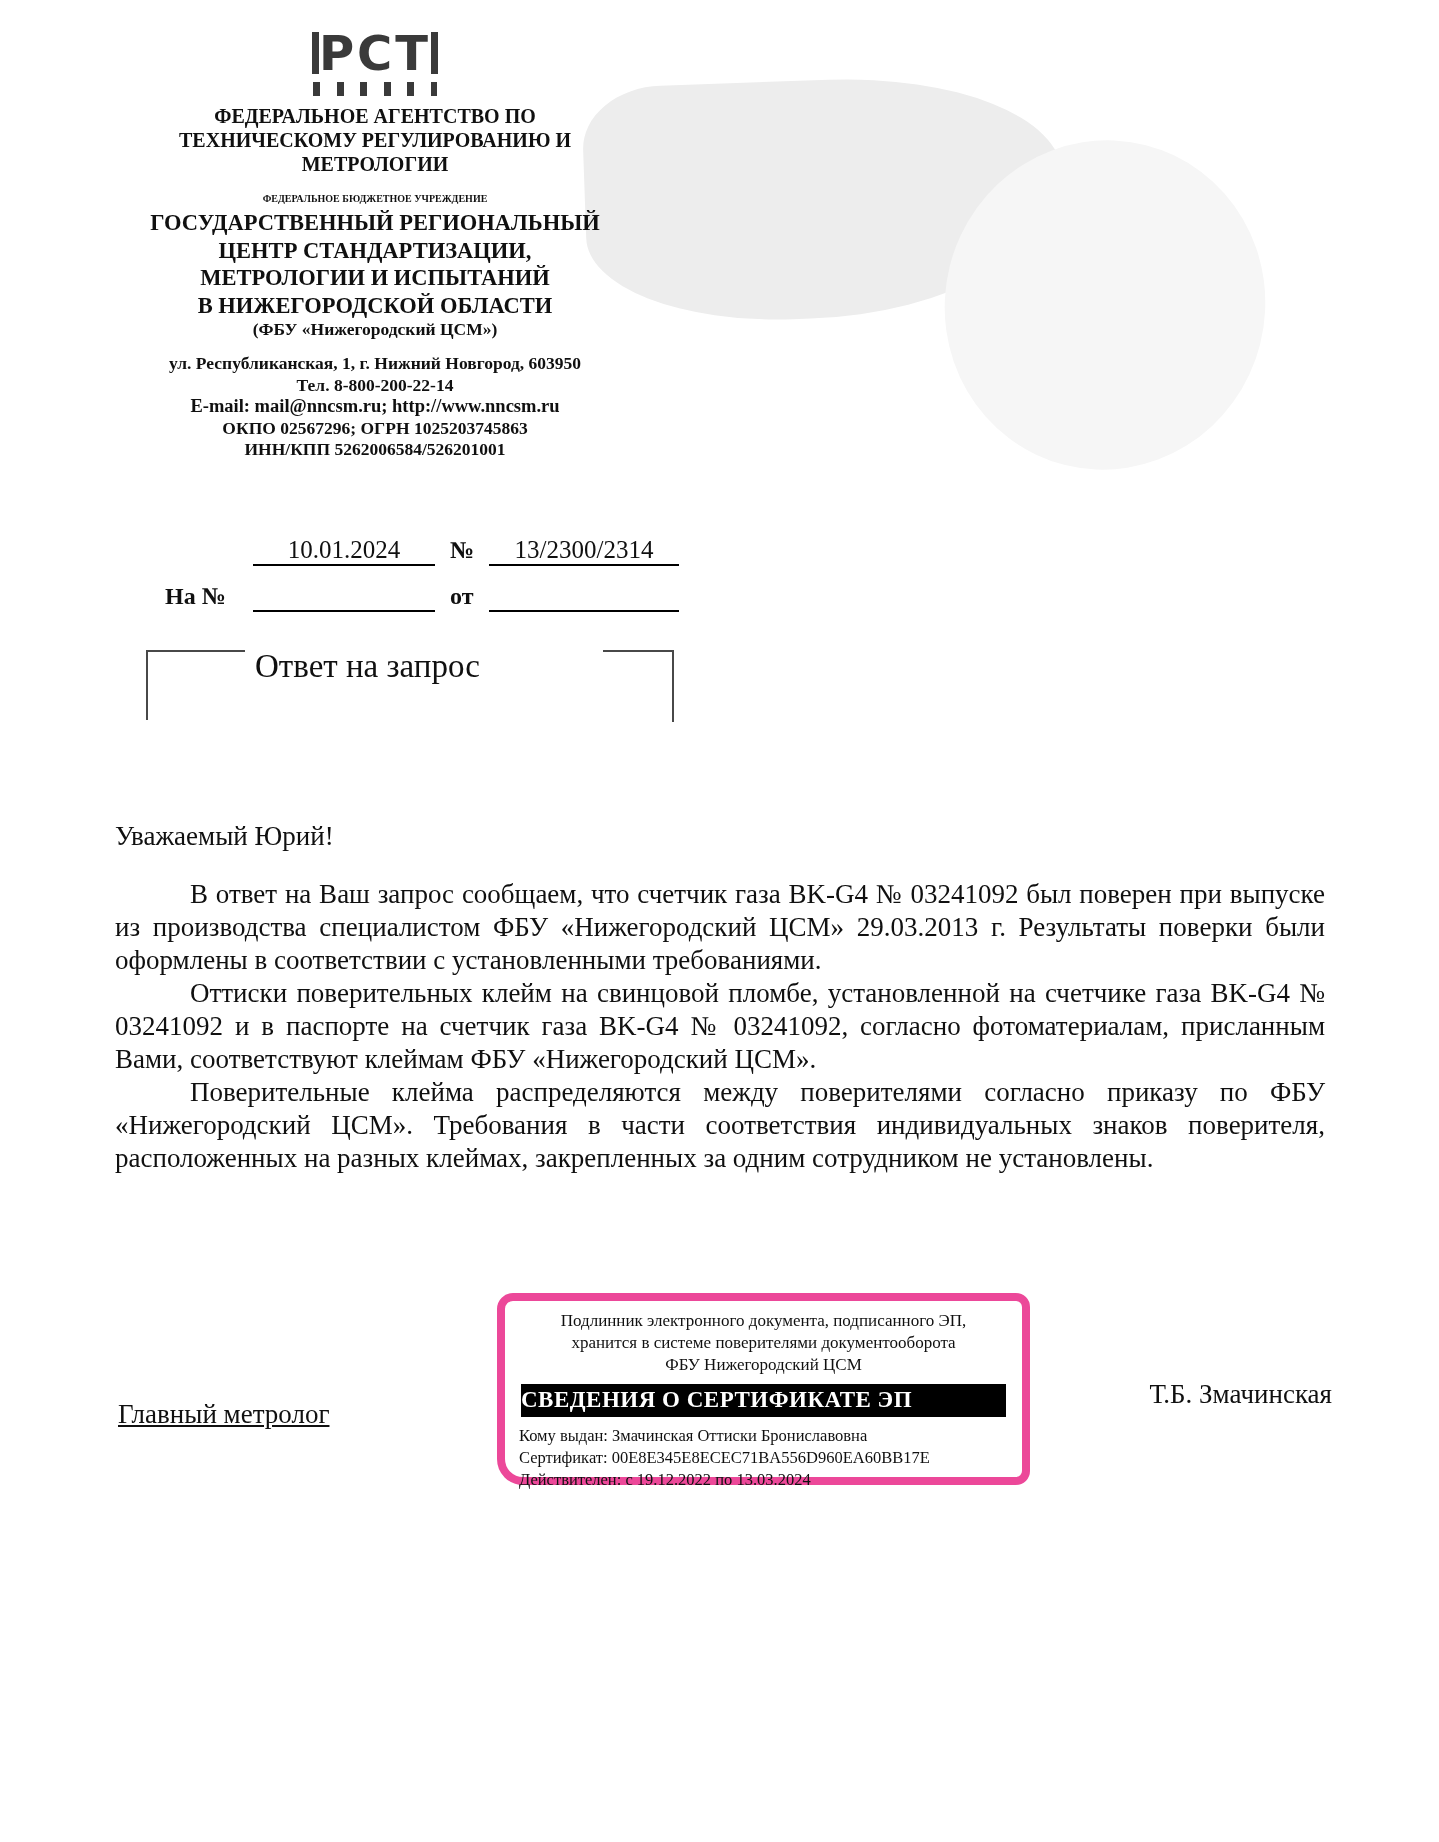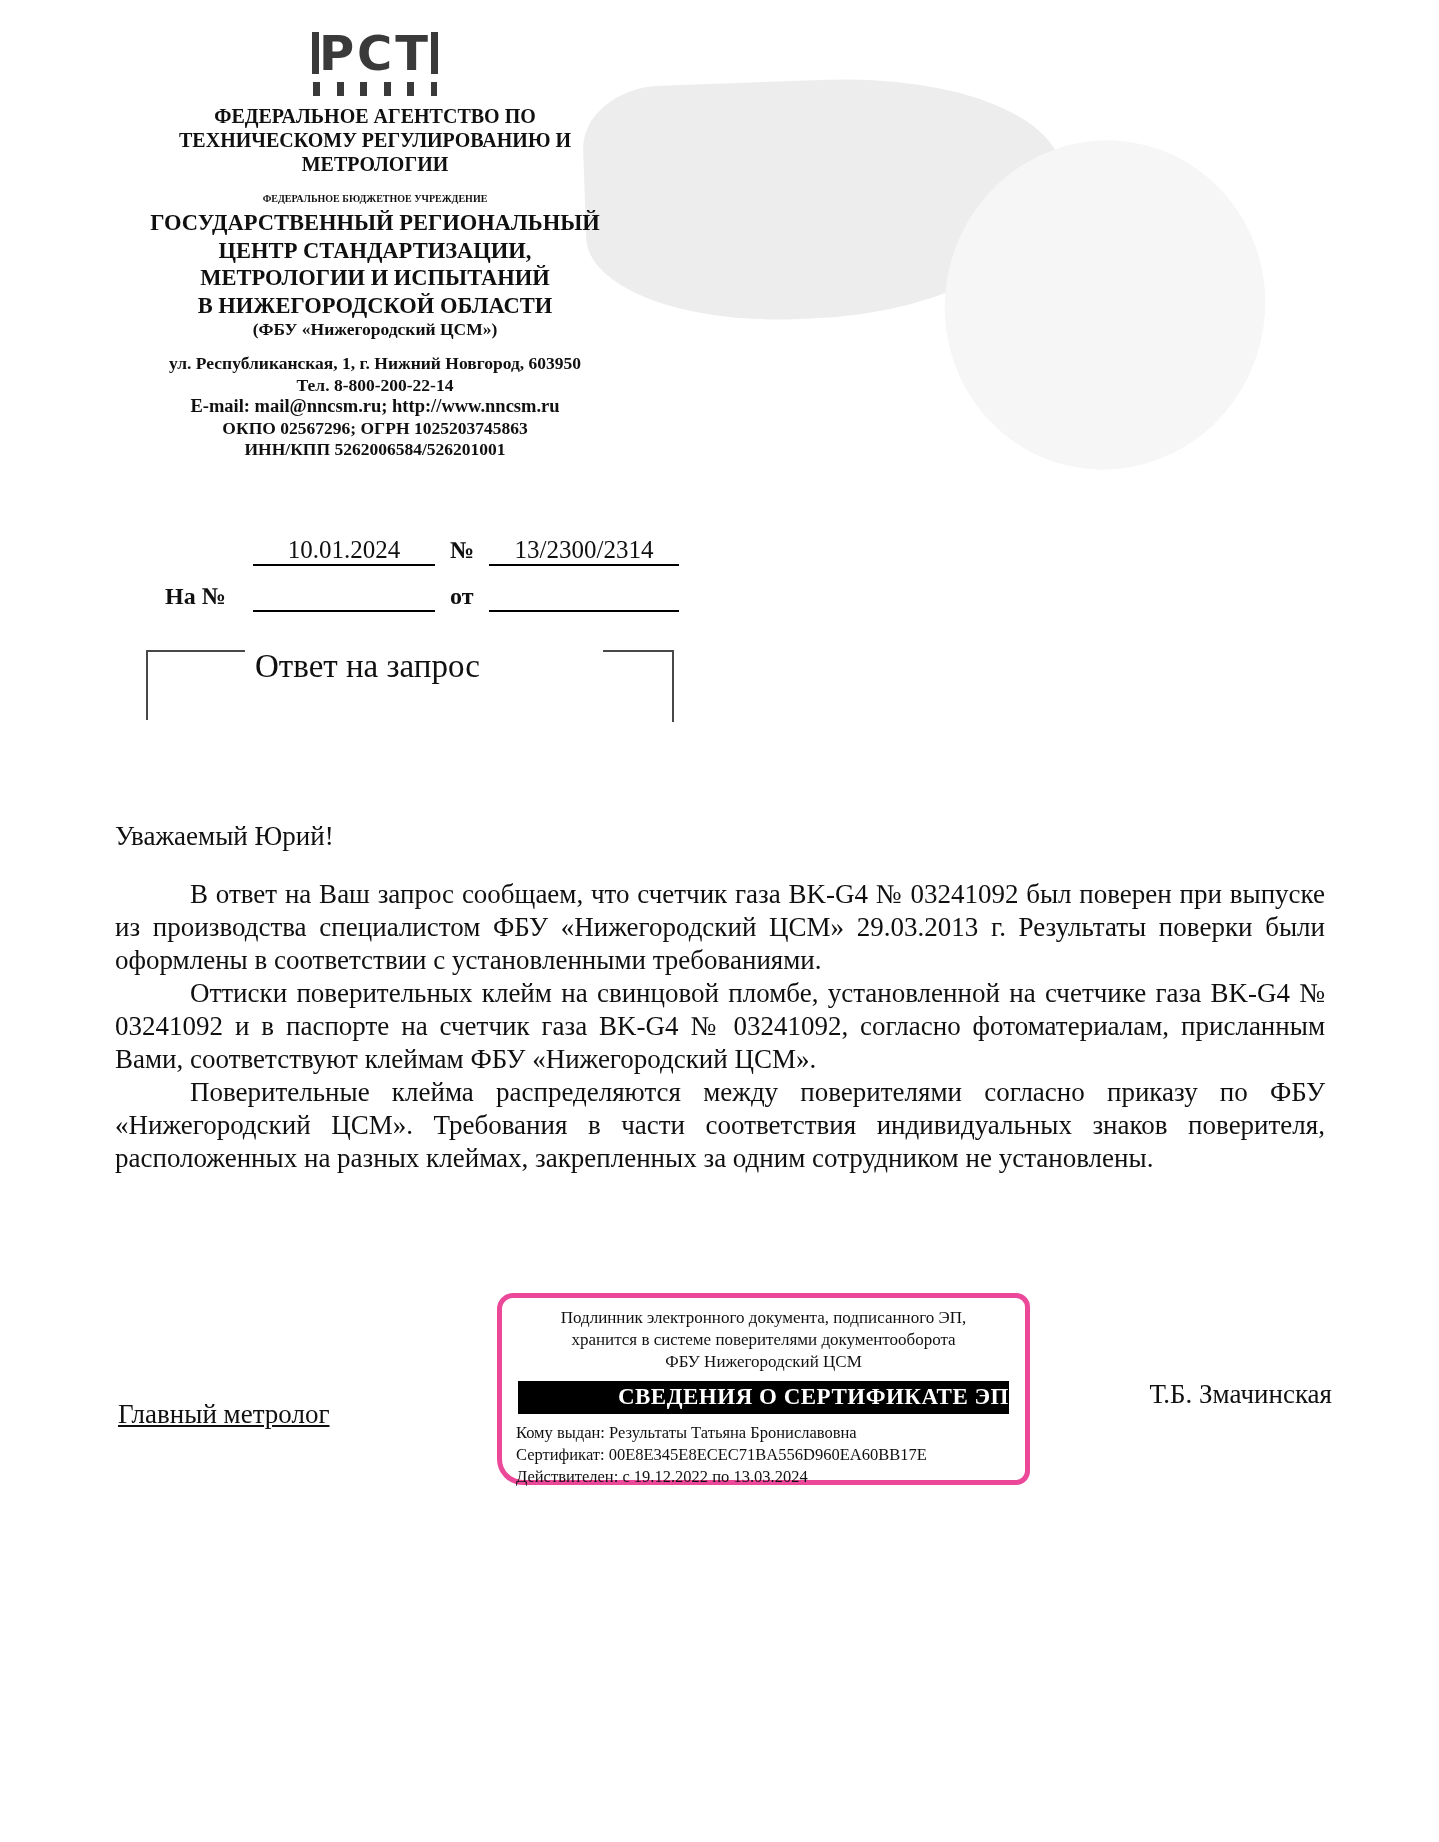--- a/index.html
+++ b/index.html
@@ -55,25 +55,25 @@
   .body-text{left:115px;top:878px;width:1210px;font-size:27px;line-height:33px;
              text-align:justify;}
   .body-text p{margin:0;text-indent:75px;}
 
   
   .sig-position{left:118px;top:1398px;font-size:27px;line-height:33px;text-decoration:underline;}
   .sig-name{left:1100px;top:1378px;width:232px;text-align:right;font-size:27px;line-height:33px;}
 
   
   .stamp{left:497px;top:1293px;width:533px;height:192px;box-sizing:border-box;
-     border:5px solid #ec4899;border-radius:16px 14px 14px 26px;background:#fff;z-index:2;
+     border:8px solid #ec4899;border-radius:16px 14px 14px 26px;background:#fff;z-index:2;
      padding-top:9px;}
   .stamp-intro{text-align:center;font-size:17px;line-height:22px;}
   .stamp-banner{margin:8px 16px 0 16px;background:#000;color:#fff;
-     font-weight:bold;font-size:23px;line-height:28px;text-align:right;
+     font-weight:bold;font-size:23px;line-height:28px;text-align:left;
      letter-spacing:0.5px;padding:2px 0 3px 0;}
   .stamp-details{margin:8px 0 0 14px;text-align:left;font-size:16.5px;line-height:22px;}
 </style>
 </head>
 <body>
 
 <div class="page">
 
   <div class="blob blob1"></div>
   <div class="blob blob2"></div>
@@ -130,19 +130,19 @@
   <div class="layer sig-name">Т.Б. Змачинская</div>
 
   <div class="layer stamp">
     <div class="stamp-intro">
       <div>Подлинник электронного документа, подписанного ЭП,</div>
       <div>хранится в системе поверителями документооборота</div>
       <div>ФБУ Нижегородский ЦСМ</div>
     </div>
     <div class="stamp-banner">СВЕДЕНИЯ О СЕРТИФИКАТЕ ЭП</div>
     <div class="stamp-details">
-      <div>Кому выдан: Результаты Татьяна Брониславовна</div>
+      <div>Кому выдан: Змачинская Оттиски Брониславовна</div>
       <div>Сертификат: 00E8E345E8ECEC71BA556D960EA60BB17E</div>
       <div>Действителен: с 19.12.2022 по 13.03.2024</div>
     </div>
   </div>
 
 </div>
 
 </body></html>

